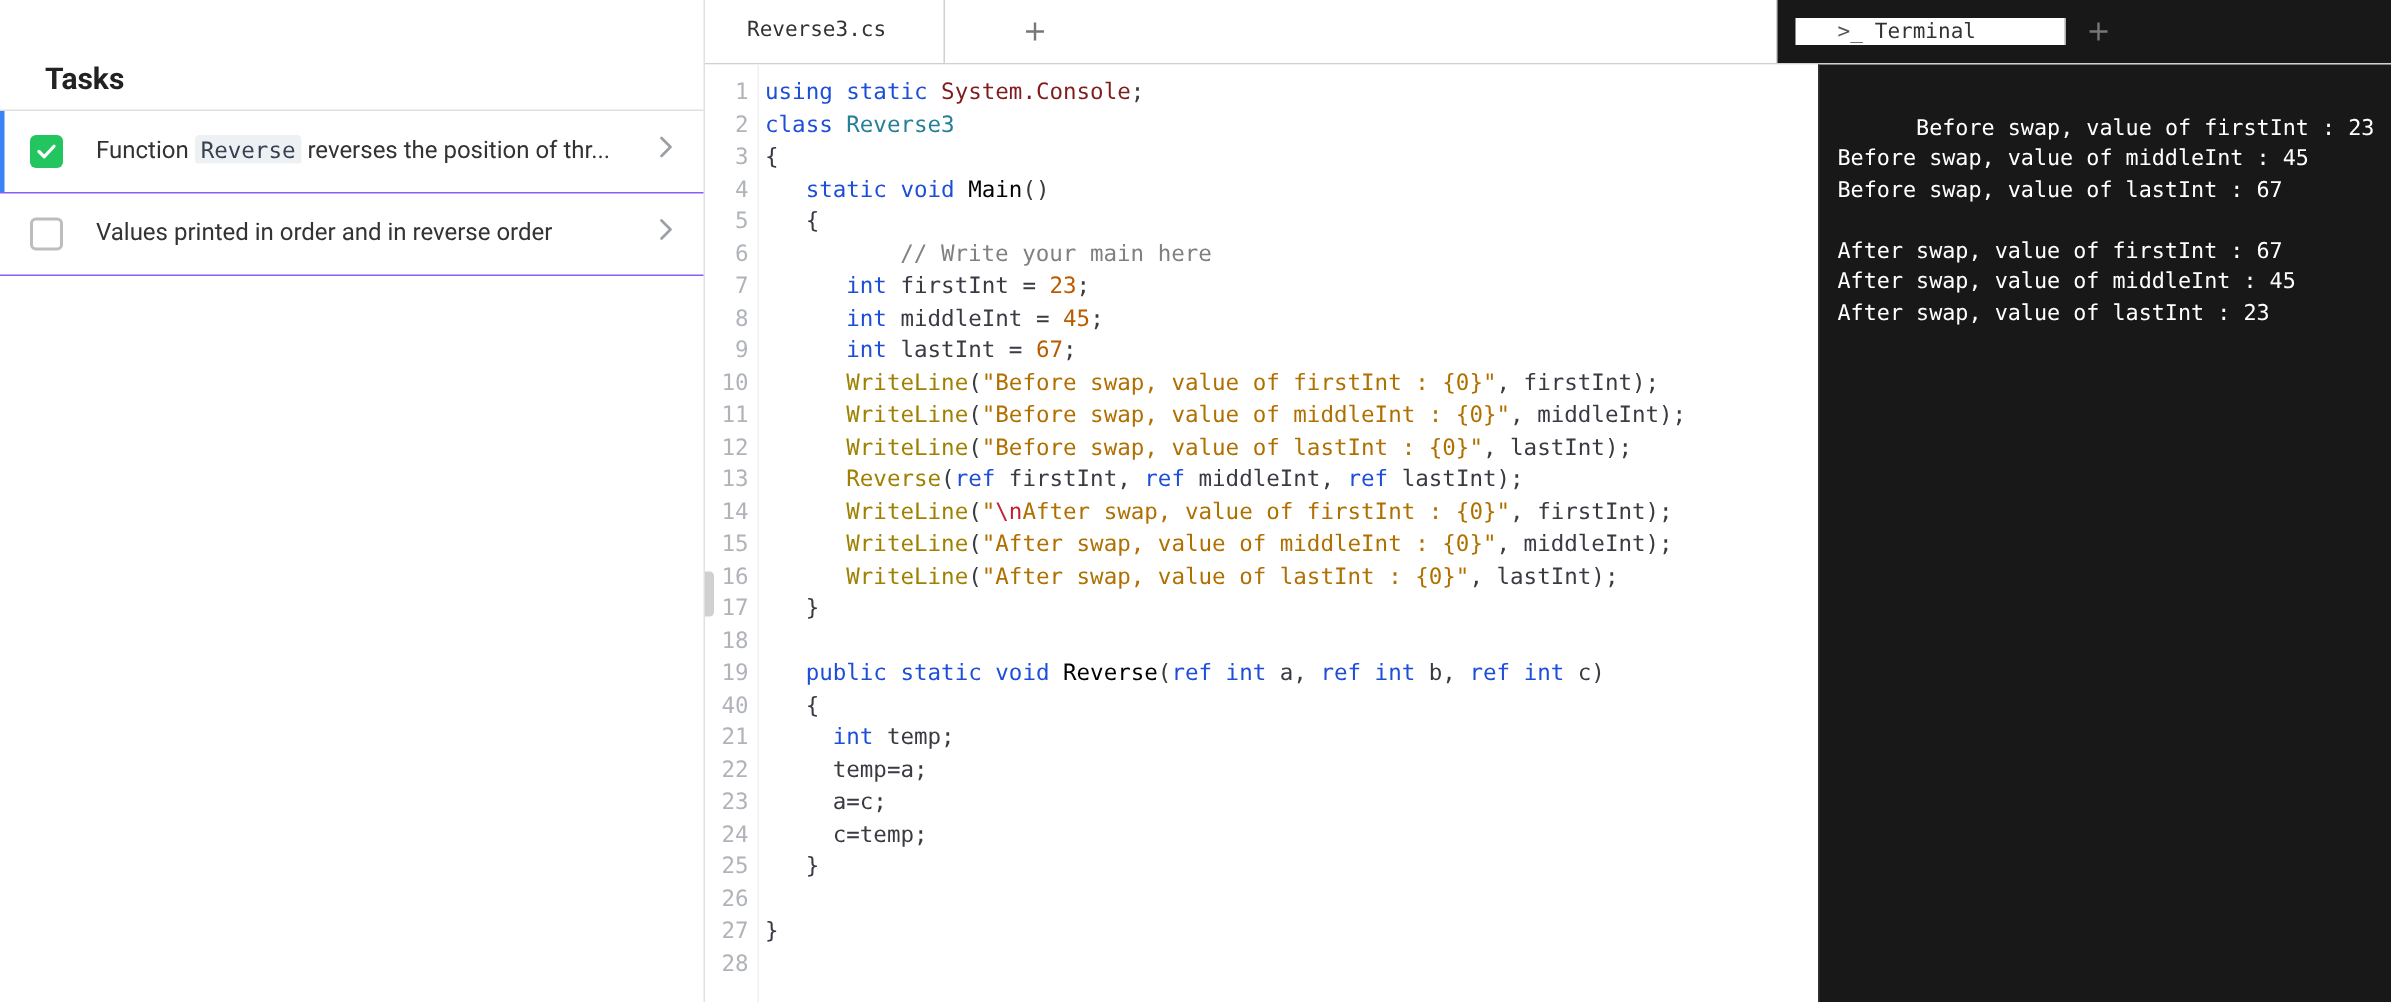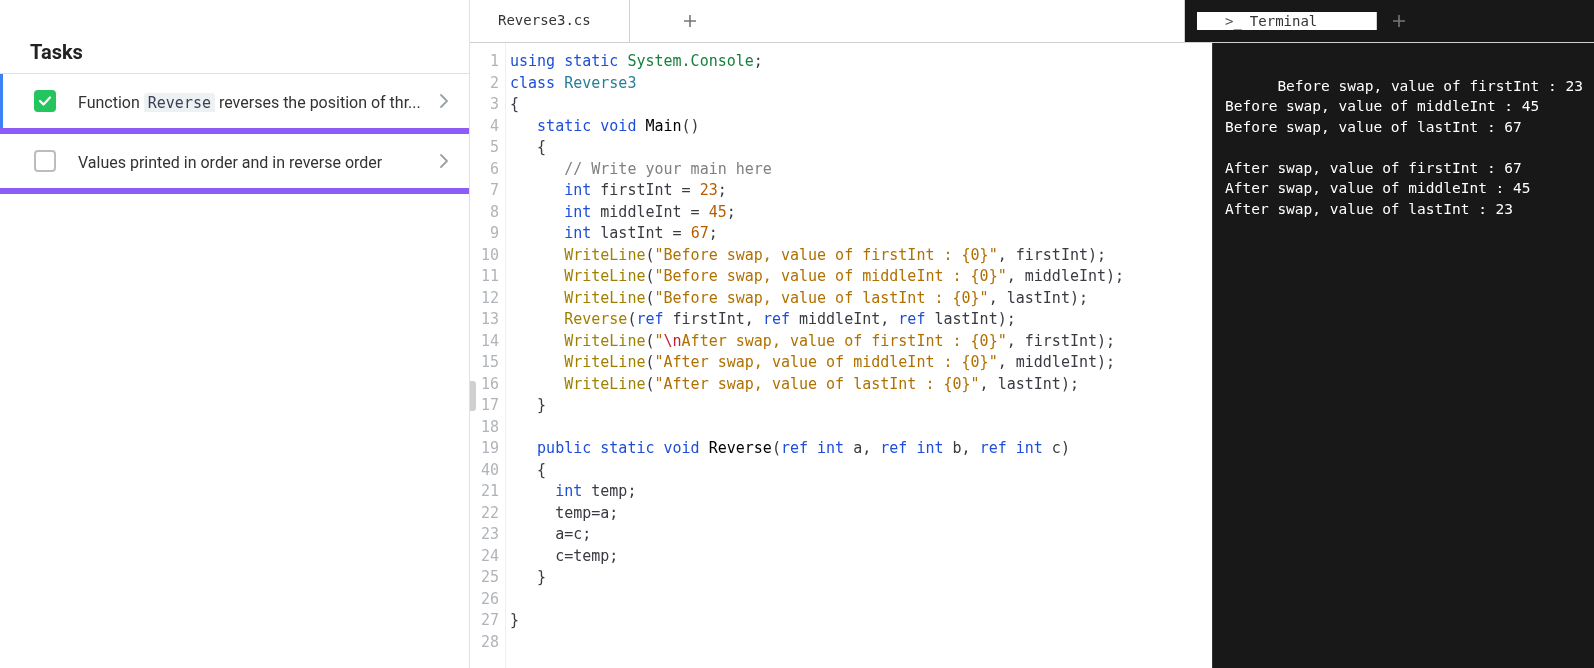--- a/index.html
+++ b/index.html
@@ -31,23 +31,23 @@
     margin-top: 31px;
   }
   .tasks-title {
     font-size: 20px;
     font-weight: 700;
     color: #222;
   }
   .task-item {
     position: relative;
     display: flex;
-    align-items: flex-end;
-    padding: 16px 20px 16px 34px;
-    border-bottom: 6px solid #8b5cf6;
+    align-items: flex-start;
+    padding: 16px 20px 16px 20px;
+    border-bottom: 1px solid #8b5cf6;
     cursor: pointer;
   }
   .task-item.active::before {
     content: "";
     position: absolute;
     left: 0; top: 0; bottom: 0;
     width: 3px;
     background: #3b82f6;
   }
   .checkbox {
@@ -163,25 +163,25 @@
   .code {
     flex: 1;
     padding: 8px 0 0 4px;
     white-space: pre;
     overflow: hidden;
     color: #5c6370;
   }
   .code .line { height: 21.5px; }
   .tok-kw { color: #1d4ed8; }
   .tok-type { color: #267f99; }
-  .tok-ns { color: #15803d; }
+  .tok-ns { color: #7f1d1d; }
   .tok-fn { color: #000000; }
   .tok-str { color: #b07000; }
   .tok-num { color: #b85c00; }
-  .tok-cmt { color: #808080; }
+  .tok-cmt { color: #808080; margin-left: 36px; }
   .tok-plain { color: #393a42; }
   .tok-esc { color: #c02030; }
   .tok-call { color: #a08000; }
 
   .resize-handle {
     position: absolute;
     left: 0;
     top: 338px;
     width: 6px;
     height: 30px;

